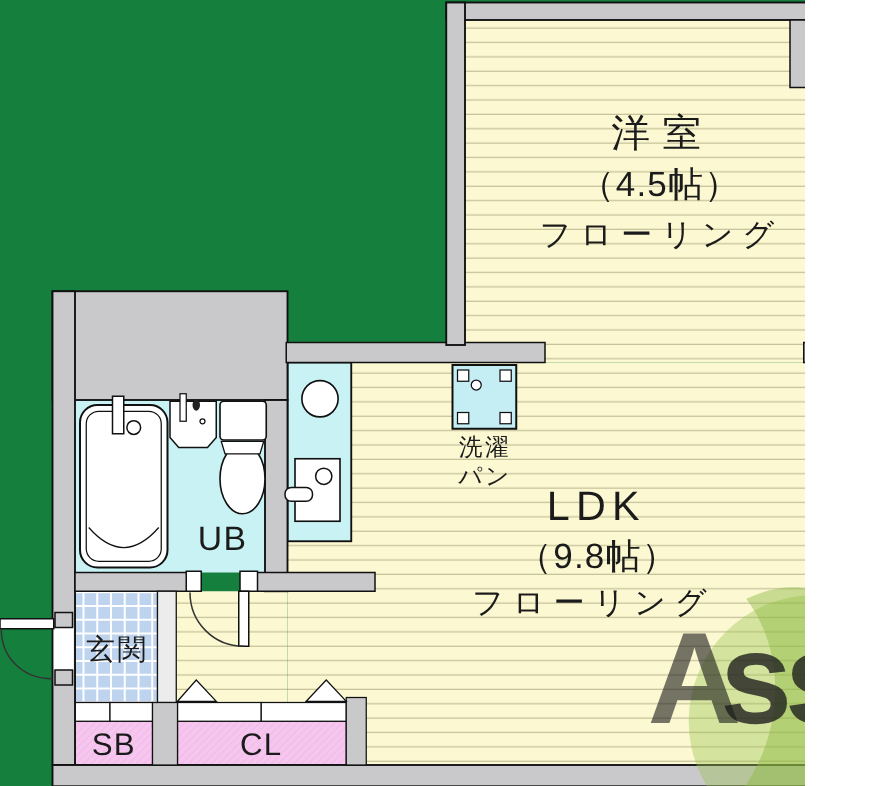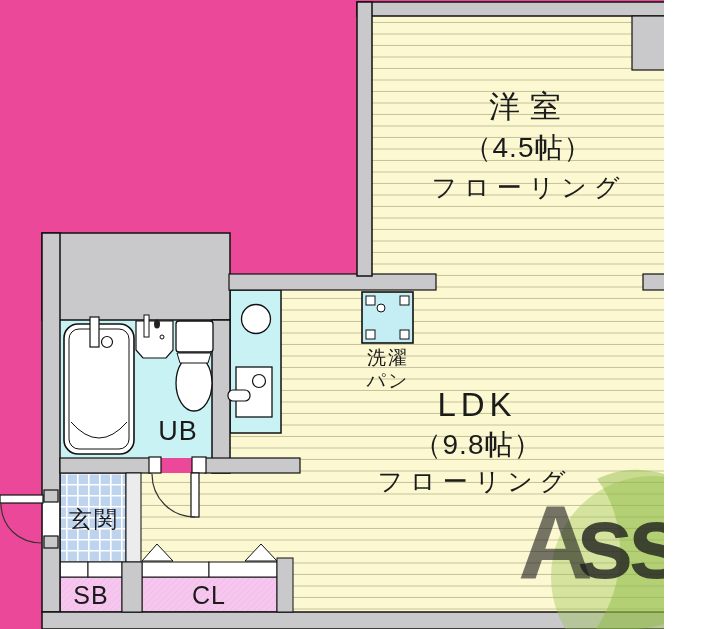--- a/index.html
+++ b/index.html
@@ -1,17 +1,17 @@
 <!DOCTYPE html>
 <html><head>
 <meta charset="utf-8">
 <style>
   html,body{margin:0;padding:0;background:#ffffff;}
-  .stage{position:relative;width:644px;height:629px;background:#ec4899;overflow:hidden;
-         font-family:"Liberation Sans","DejaVu Sans",sans-serif;padding-left:20px;}
+  .stage{position:relative;width:644px;height:629px;background:#15803d;overflow:hidden;
+         font-family:"Liberation Sans","DejaVu Sans",sans-serif;}
   svg{position:absolute;left:0;top:0;}
   svg text{font-family:"Liberation Sans","DejaVu Sans",sans-serif;fill:#1b1b1b;}
   .logo-text{font-weight:bold;}
 </style>
 </head>
 <body>
 
 <div class="stage">
 <svg width="713" height="629" viewBox="0 0 713 629">
   <defs>

